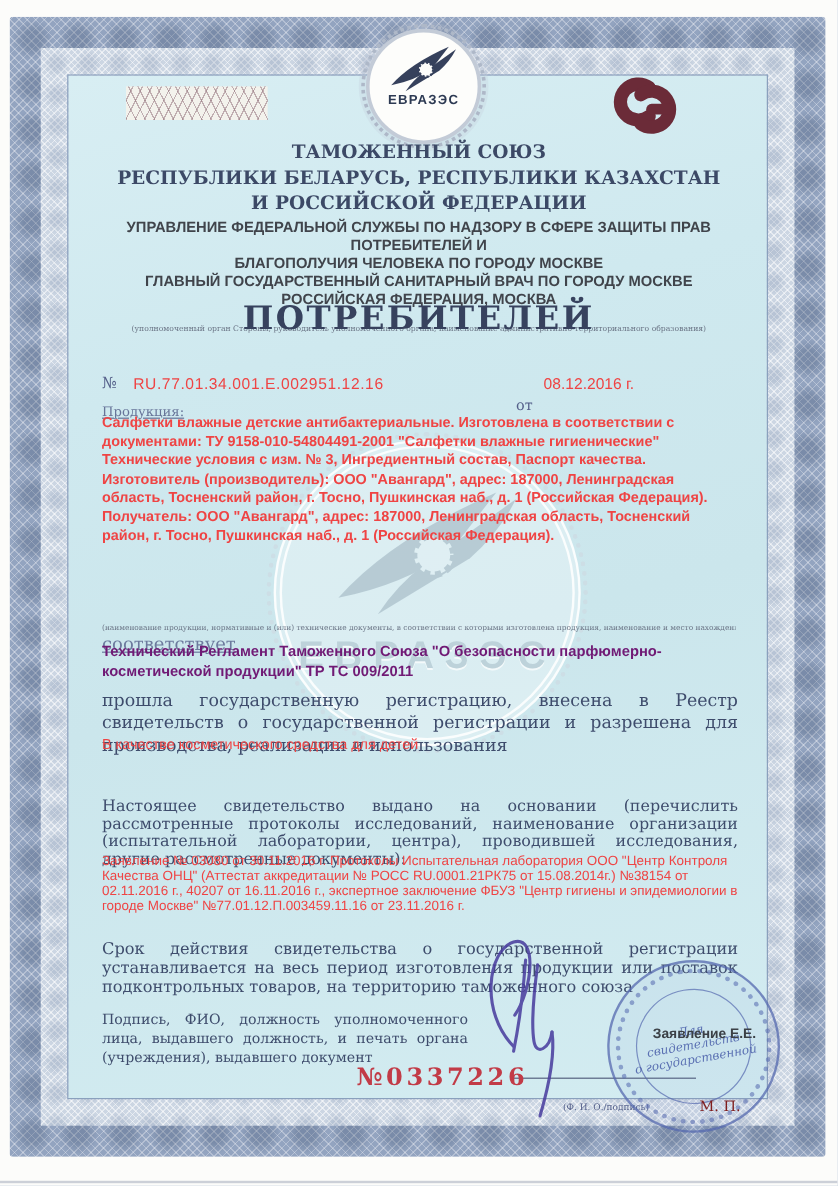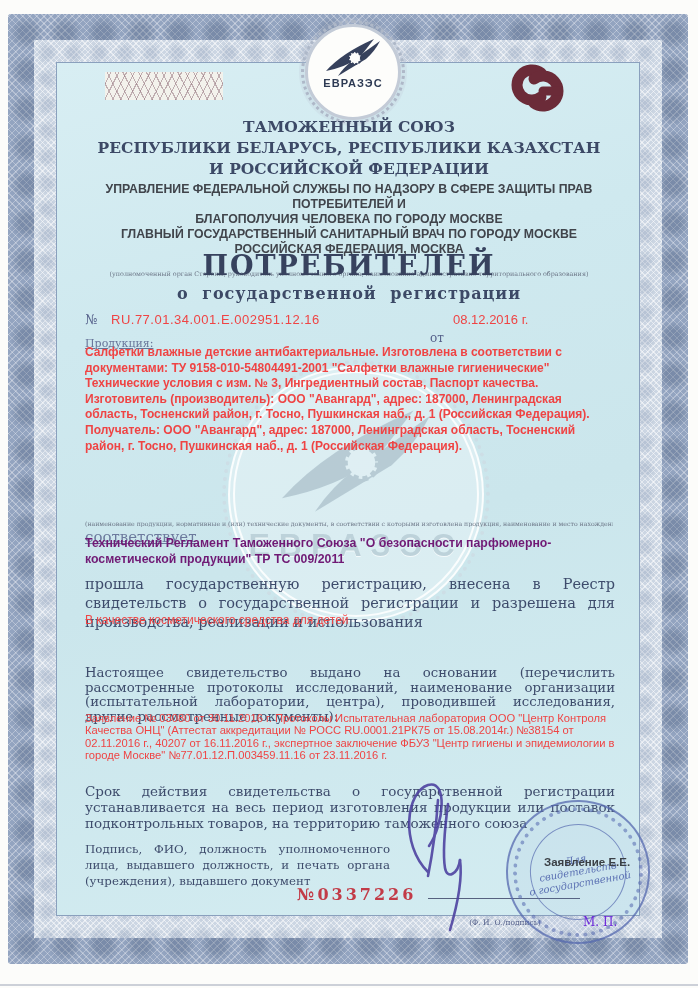--- a/index.html
+++ b/index.html
@@ -80,22 +80,22 @@
 
   .basis-heading{left:85px;top:654px;width:530px;font-size:13.3px;line-height:14.6px;color:#3e4c6c;margin-top:12px;}
   .basis-details{left:85px;top:712px;width:530px;font-size:11.2px;line-height:12.3px;}
 
   .validity{left:85px;top:783px;width:530px;font-size:13.5px;line-height:16.2px;color:#3e4c6c;}
 
   .sig-label{left:85px;top:841px;width:305px;font-size:11.8px;line-height:16px;color:#3e4c6c;}
   .sig-line{position:absolute;left:428px;top:898px;width:152px;border-top:1.5px solid #56617f;z-index:2;}
   .sig-caption{left:440px;top:902px;width:130px;font-size:7.5px;color:#55608a;text-align:center;margin-top:16px;}
   .signee-name{left:544px;top:856px;font-size:11.5px;color:#3b4046;z-index:5;font-weight:bold;}
-  .seal-mp{left:583px;top:915px;font-size:12px;color:#6d28d9;z-index:5;}
-  .serial{left:297px;top:885px;font-family:"DejaVu Serif",serif;font-weight:bold;font-size:16px;
+  .seal-mp{left:583px;top:915px;font-size:12px;color:#7f1d1d;z-index:5;}
+  .serial{left:297px;top:885px;font-family:"DejaVu Serif",serif;font-weight:bold;font-size:20px;
     letter-spacing:3px;color:#c23b47;z-index:2;}
 
   
   .signature{position:absolute;left:398px;top:772px;z-index:3;}
 
   
   .stamp{position:absolute;left:506px;top:800px;width:140px;height:140px;border-radius:50%;
     border:2px solid rgba(85,105,175,.75);z-index:3;transform:rotate(-10deg);
     background:rgba(120,140,200,.07);}
   .stamp-ring-text{position:absolute;inset:5px;border-radius:50%;border:4px dotted rgba(85,105,175,.55);}
@@ -154,21 +154,20 @@
     <div>РОССИЙСКАЯ ФЕДЕРАЦИЯ, МОСКВА</div>
   </div>
   <div class="blk serif center org-lines">
     <div>ТАМОЖЕННЫЙ СОЮЗ</div>
     <div>РЕСПУБЛИКИ БЕЛАРУСЬ, РЕСПУБЛИКИ КАЗАХСТАН</div>
     <div>И РОССИЙСКОЙ ФЕДЕРАЦИИ</div>
   </div>
   <div class="blk serif center caption-1">(уполномоченный орган Стороны, руководитель уполномоченного органа, наименование административно-территориального образования)</div>
 
   <div class="blk serif center title-main">ПОТРЕБИТЕЛЕЙ</div>
-  <div class="blk serif center title-sub">о государственной регистрации</div>
 
   <div class="blk reg-row">
     <span class="reg-no-label">№</span>
     <span class="sans reg-number">RU.77.01.34.001.Е.002951.12.16</span>
     <span class="reg-date-label">от</span>
     <span class="sans reg-date">08.12.2016 г.</span>
   </div>
 
   <div class="blk serif product-label">Продукция:</div>
   <div class="blk sans product-desc">Салфетки влажные детские антибактериальные. Изготовлена в соответствии с документами: ТУ 9158-010-54804491-2001 "Салфетки влажные гигиенические" Технические условия с изм. № 3, Ингредиентный состав, Паспорт качества. Изготовитель (производитель): ООО "Авангард", адрес: 187000, Ленинградская область, Тосненский район, г. Тосно, Пушкинская наб., д. 1 (Российская Федерация).  Получатель: ООО "Авангард", адрес: 187000, Ленинградская область, Тосненский район, г. Тосно, Пушкинская наб., д. 1 (Российская Федерация).</div>

